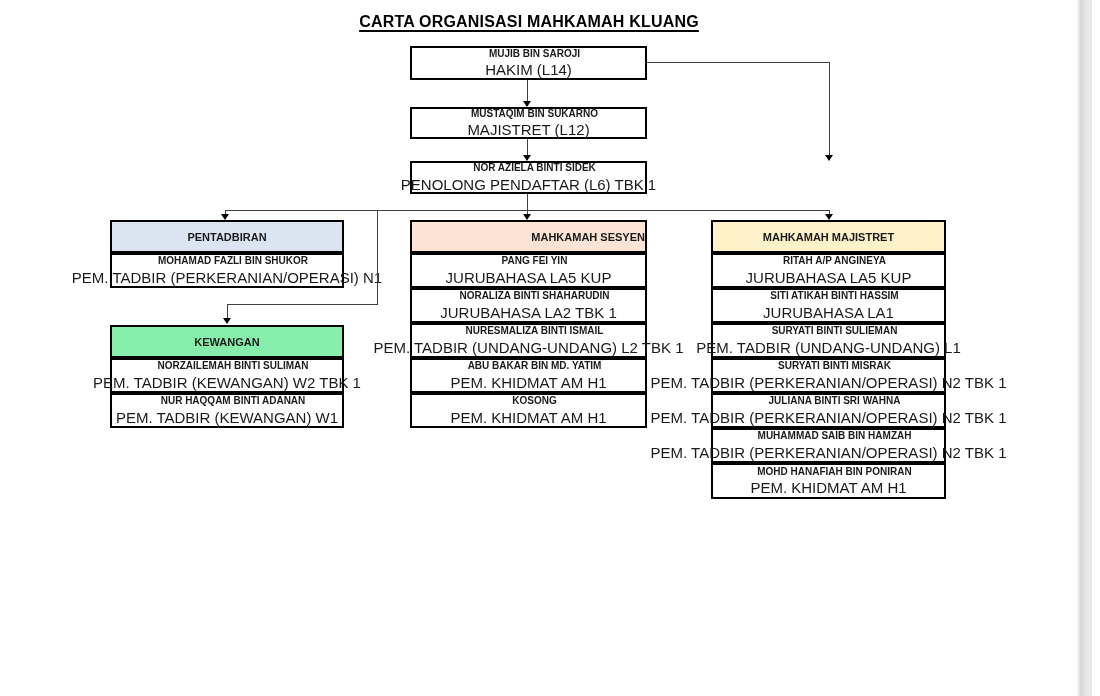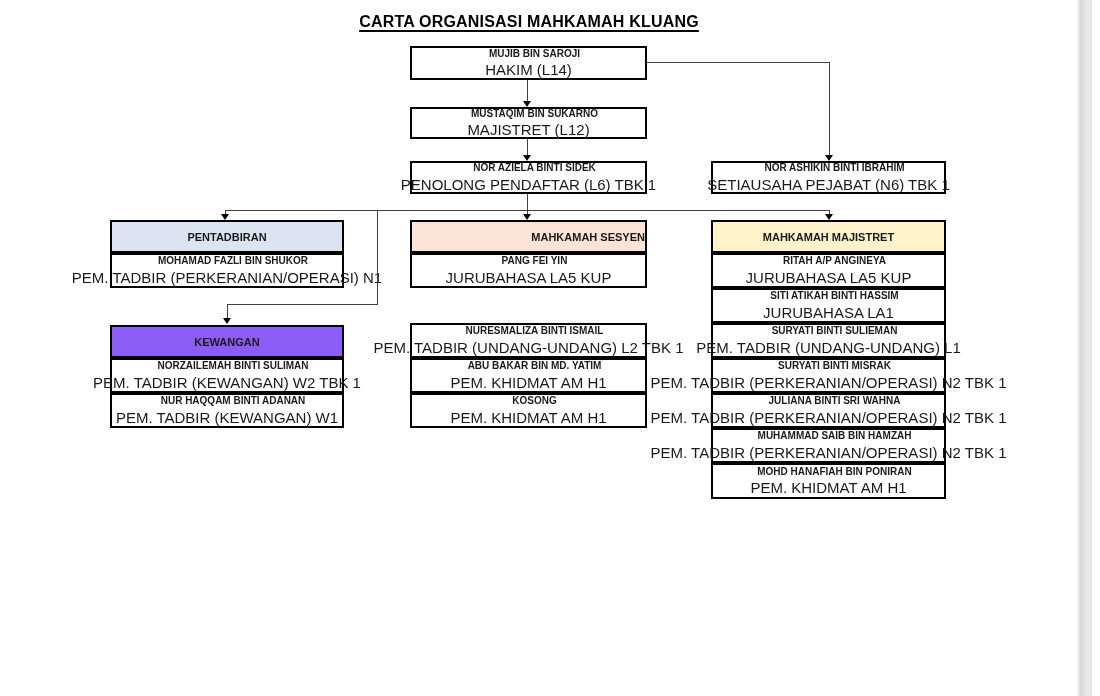--- a/index.html
+++ b/index.html
@@ -12,21 +12,21 @@
   .title span{text-decoration:underline;text-decoration-thickness:2px;text-underline-offset:3px;}
   .obox{position:absolute;box-sizing:border-box;border:2px solid #000;background:#fff;
         display:flex;flex-direction:column;align-items:center;justify-content:center;
         text-align:center;padding:1px 4px;gap:2px;}
   .obox .nm{font-weight:bold;font-size:10px;line-height:1.15;color:#1a1a1a;white-space:nowrap;margin-left:12px;}
   .obox .rl{font-size:15px;line-height:1.15;color:#1a1a1a;white-space:nowrap;}
   .ohead{position:absolute;box-sizing:border-box;border:2px solid #000;
          display:flex;align-items:center;justify-content:center;text-align:center;
          font-weight:bold;font-size:11px;color:#1a1a1a;}
   .c-blue{background:#dbe5f1;align-items:center;}
-  .c-green{background:#8b5cf6;}
+  .c-green{background:#86efac;}
   .c-peach{background:#fbe4d5;justify-content:flex-end;}
   .c-cream{background:#fef2cb;}
   .ln{position:absolute;background:#404040;}
   .arr{position:absolute;width:0;height:0;border-left:4px solid transparent;
        border-right:4px solid transparent;border-top:6px solid #000;}
 </style>
 </head>
 <body>
 
 <div class="stage">
@@ -39,24 +39,20 @@
     <div class="nm">MUJIB BIN SAROJI</div>
     <div class="rl">HAKIM (L14)</div>
   </div>
   <div class="obox" style="left:410px;top:107px;width:237px;height:32px">
     <div class="nm">MUSTAQIM BIN SUKARNO</div>
     <div class="rl">MAJISTRET (L12)</div>
   </div>
   <div class="obox" style="left:410px;top:161px;width:237px;height:33px">
     <div class="nm">NOR AZIELA BINTI SIDEK</div>
     <div class="rl">PENOLONG PENDAFTAR (L6) TBK 1</div>
-  </div>
-  <div class="obox" style="left:711px;top:161px;width:235px;height:33px">
-    <div class="nm">NOR ASHIKIN BINTI IBRAHIM</div>
-    <div class="rl">SETIAUSAHA PEJABAT (N6) TBK 1</div>
   </div>
 
   <div class="ohead c-blue" style="left:110px;top:220px;width:234px;height:33px">
     <span>PENTADBIRAN</span>
   </div>
   <div class="obox" style="left:110px;top:253px;width:234px;height:35px">
     <div class="nm">MOHAMAD FAZLI BIN SHUKOR</div>
     <div class="rl">PEM. TADBIR (PERKERANIAN/OPERASI) N1</div>
   </div>
 
@@ -71,20 +67,24 @@
     <div class="nm">NUR HAQQAM BINTI ADANAN</div>
     <div class="rl">PEM. TADBIR (KEWANGAN) W1</div>
   </div>
 
   <div class="ohead c-peach" style="left:410px;top:220px;width:237px;height:33px">
     <span>MAHKAMAH SESYEN</span>
   </div>
   <div class="obox" style="left:410px;top:253px;width:237px;height:35px">
     <div class="nm">PANG FEI YIN</div>
     <div class="rl">JURUBAHASA LA5 KUP</div>
+  </div>
+  <div class="obox" style="left:410px;top:288px;width:237px;height:35px">
+    <div class="nm">NORALIZA BINTI SHAHARUDIN</div>
+    <div class="rl">JURUBAHASA LA2 TBK 1</div>
   </div>
   <div class="obox" style="left:410px;top:323px;width:237px;height:35px">
     <div class="nm">NURESMALIZA BINTI ISMAIL</div>
     <div class="rl">PEM. TADBIR (UNDANG-UNDANG) L2 TBK 1</div>
   </div>
   <div class="obox" style="left:410px;top:358px;width:237px;height:35px">
     <div class="nm">ABU BAKAR BIN MD. YATIM</div>
     <div class="rl">PEM. KHIDMAT AM H1</div>
   </div>
   <div class="obox" style="left:410px;top:393px;width:237px;height:35px">

